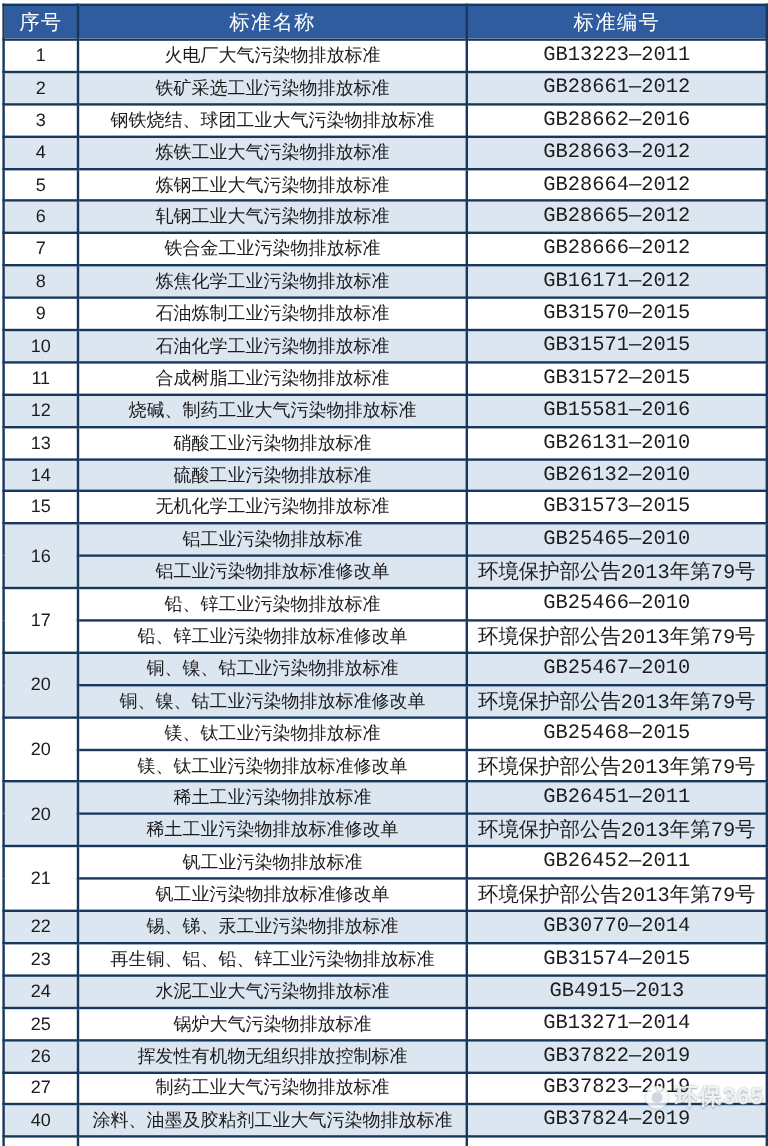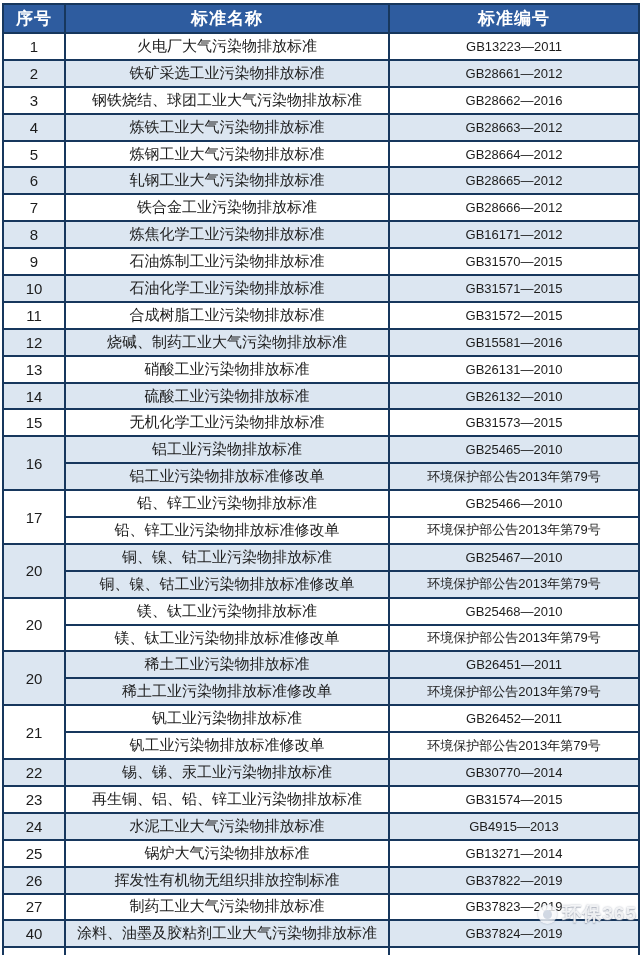--- a/index.html
+++ b/index.html
@@ -31,34 +31,34 @@
     vertical-align: middle;
     padding: 0 2px;
     overflow: hidden;
     white-space: nowrap;
   }
   .std-table thead tr { height: 29px; }
   .std-table th {
     background: #2E5C9F;
     color: #ffffff;
     font-size: 17px;
-    font-weight: bold;
+    font-weight: normal;
     letter-spacing: 1px;
   }
   .std-table tbody tr { height: 26.9px; }
   .std-table td {
     color: #1c1c1c;
     font-size: 15px;
     background: #ffffff;
   }
   .std-table tr.even td { background: #DCE6F1; }
   .std-table td.col-no { font-size: 15px; }
   .std-table td.col-code {
-    font-size: 13px;
-    font-family: Liberation Sans, sans-serif;
+    font-size: 17px;
+    font-family: Liberation Mono, monospace;
   }
   .std-table tr.partial { height: 20px; }
   .std-table tr.partial td { background: #ffffff; }
   .watermark {
     position: absolute;
     top: 901px;
     right: 3px;
     display: flex;
     align-items: center;
     gap: 5px;
@@ -204,21 +204,21 @@
           <td class="col-name">铜、镍、钴工业污染物排放标准</td>
           <td class="col-code">GB25467—2010</td>
         </tr>
         <tr class="even">
           <td class="col-name">铜、镍、钴工业污染物排放标准修改单</td>
           <td class="col-code">环境保护部公告2013年第79号</td>
         </tr>
         <tr class="odd">
           <td class="col-no" rowspan="2">20</td>
           <td class="col-name">镁、钛工业污染物排放标准</td>
-          <td class="col-code">GB25468—2010</td>
+          <td class="col-code">GB25468—2015</td>
         </tr>
         <tr class="odd">
           <td class="col-name">镁、钛工业污染物排放标准修改单</td>
           <td class="col-code">环境保护部公告2013年第79号</td>
         </tr>
         <tr class="even">
           <td class="col-no" rowspan="2">20</td>
           <td class="col-name">稀土工业污染物排放标准</td>
           <td class="col-code">GB26451—2011</td>
         </tr>

